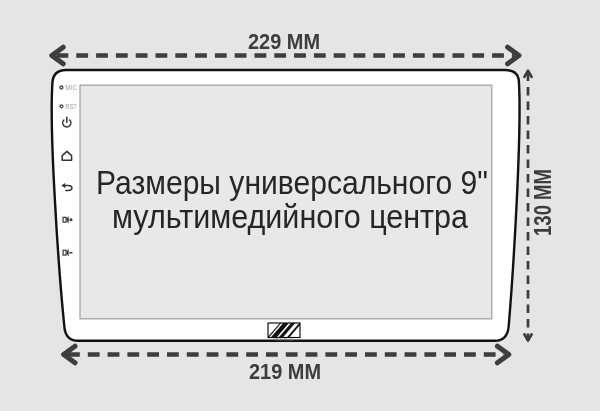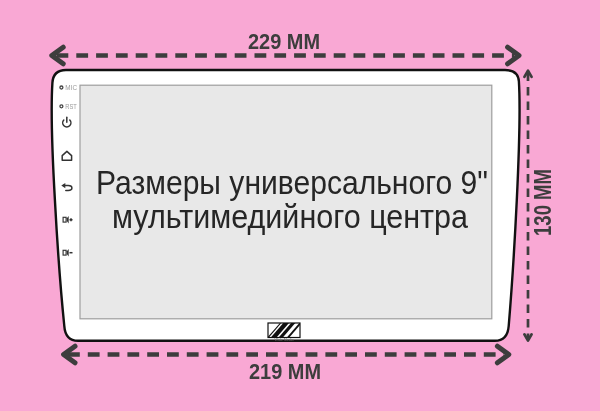--- a/index.html
+++ b/index.html
@@ -1,16 +1,16 @@
 <!DOCTYPE html>
 <html><head>
 <meta charset="utf-8">
 <style>
 html,body{margin:0;padding:0;background:#ffffff;}
-#stage{position:relative;width:600px;height:411px;background:#f9a8d4;overflow:hidden;
+#stage{position:relative;width:600px;height:411px;background:#e5e5e5;overflow:hidden;
 font-family:"Liberation Sans", sans-serif;}
 svg{position:absolute;left:0;top:0;}
 </style>
 </head>
 <body>
 <div id="stage">
 <svg width="600" height="411" viewBox="0 0 600 411">
 
   <text x="284" y="49" font-size="22" font-weight="bold" fill="#3d3d3d" text-anchor="middle" textLength="72" lengthAdjust="spacingAndGlyphs">229 MM</text>
 

